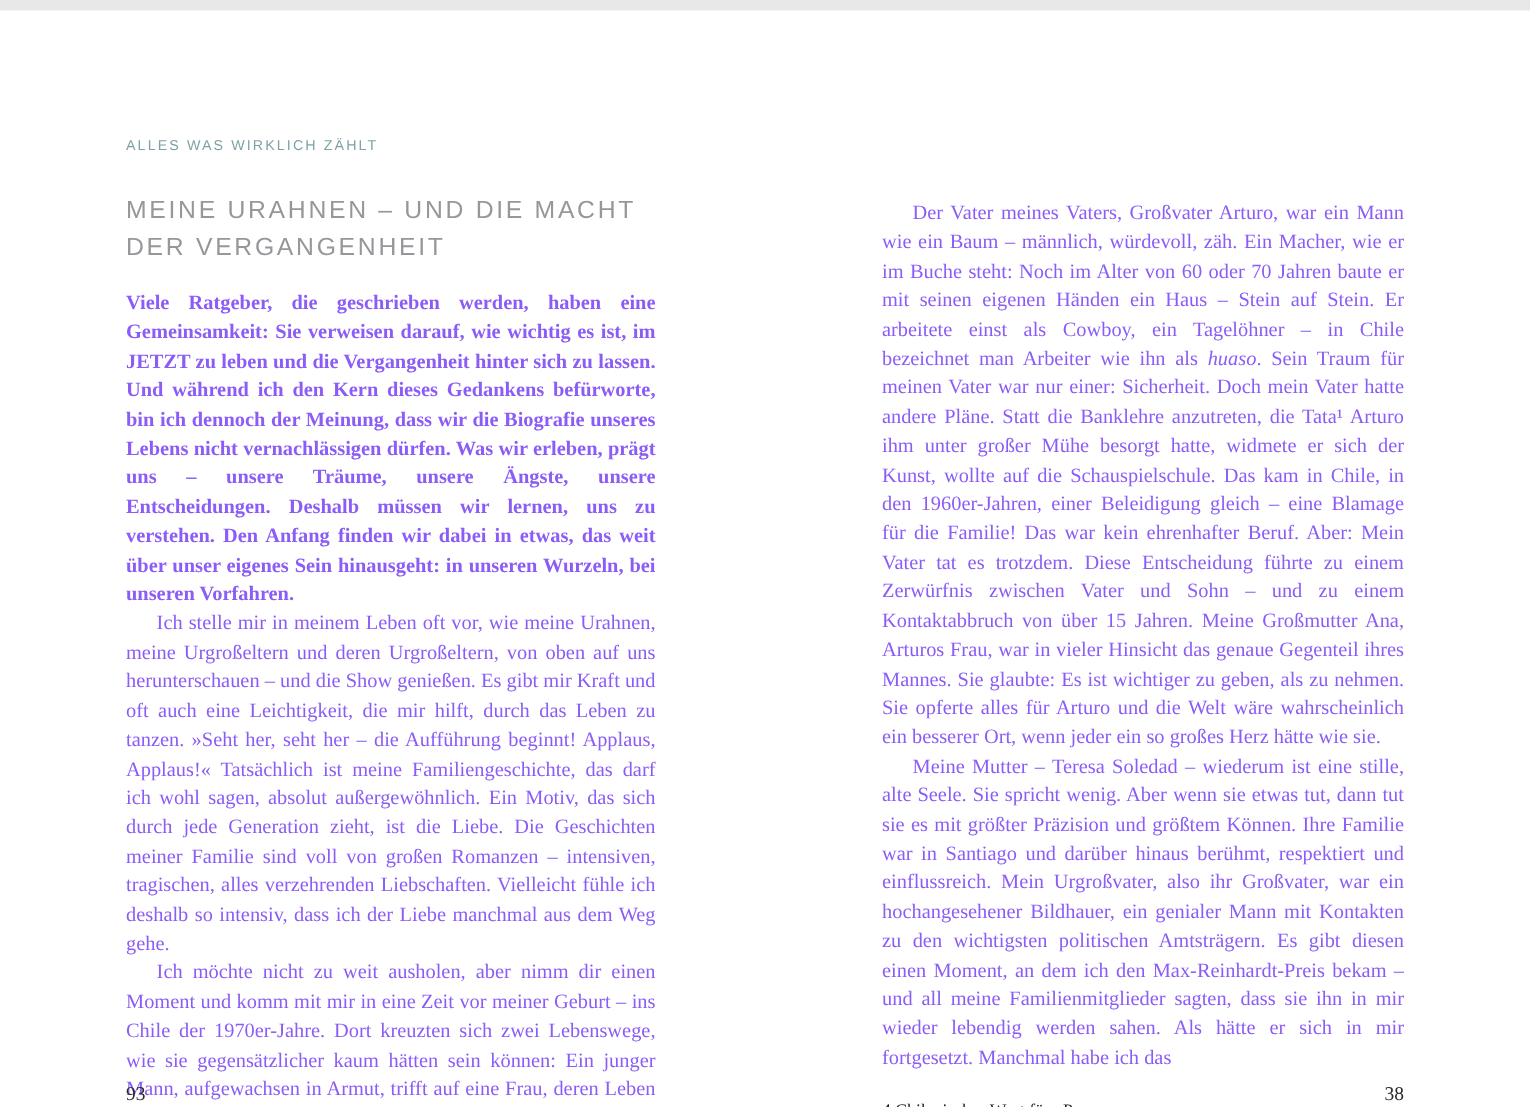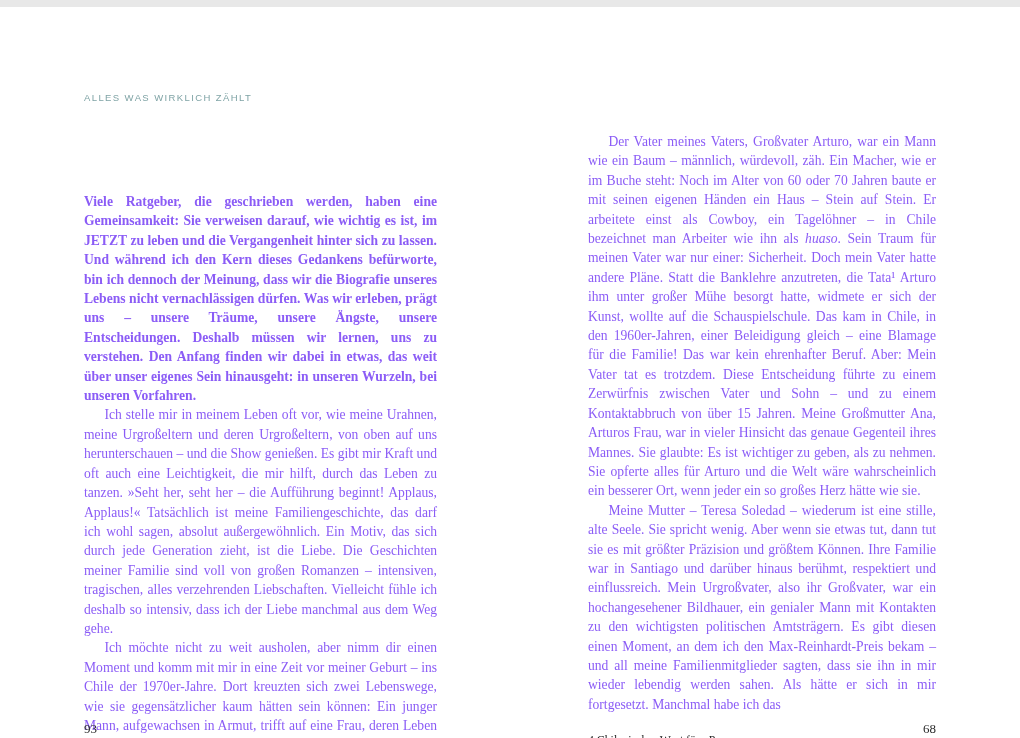--- a/index.html
+++ b/index.html
@@ -80,20 +80,21 @@
 </head>
 <body>
 
 <div class="spread">
 
   <div class="top-strip"></div>
 
   <div class="page page-left">
     <div class="running-head rh-left">ALLES WAS WIRKLICH ZÄHLT</div>
 
+    <h1 class="chapter-heading"><span>MEINE URAHNEN – UND DIE MACHT</span><br><span>DER VERGANGENHEIT</span></h1>
 
     <div class="body-text">
       <div class="paras">
           <p>Viele Ratgeber, die geschrieben werden, haben eine Gemeinsamkeit: Sie verweisen darauf, wie wichtig es ist, im JETZT zu leben und die Vergangenheit hinter sich zu lassen. Und während ich den Kern dieses Gedankens befürworte, bin ich dennoch der Meinung, dass wir die Biografie unseres Lebens nicht vernachlässigen dürfen. Was wir erleben, prägt uns – unsere Träume, unsere Ängste, unsere Entscheidungen. Deshalb müssen wir lernen, uns zu verstehen. Den Anfang finden wir dabei in etwas, das weit über unser eigenes Sein hinausgeht: in unseren Wurzeln, bei unseren Vorfahren.</p>
           <p>Ich stelle mir in meinem Leben oft vor, wie meine Urahnen, meine Urgroßeltern und deren Urgroßeltern, von oben auf uns herunterschauen – und die Show genießen. Es gibt mir Kraft und oft auch eine Leichtigkeit, die mir hilft, durch das Leben zu tanzen. »Seht her, seht her – die Aufführung beginnt! Applaus, Applaus!« Tatsächlich ist meine Familiengeschichte, das darf ich wohl sagen, absolut außergewöhnlich. Ein Motiv, das sich durch jede Generation zieht, ist die Liebe. Die Geschichten meiner Familie sind voll von großen Romanzen – intensiven, tragischen, alles verzehrenden Liebschaften. Vielleicht fühle ich deshalb so intensiv, dass ich der Liebe manchmal aus dem Weg gehe.</p>
           <p>Ich möchte nicht zu weit ausholen, aber nimm dir einen Moment und komm mit mir in eine Zeit vor meiner Geburt – ins Chile der 1970er-Jahre. Dort kreuzten sich zwei Lebenswege, wie sie gegensätzlicher kaum hätten sein können: Ein junger Mann, aufgewachsen in Armut, trifft auf eine Frau, deren Leben seit jeher von Reichtum, Ansehen und Sicherheit geprägt ist. Zwei Welten, zwei Biografien – und ein gemeinsamer Anfang, der alles veränderte.</p>
         </div>
     </div>
 
     <div class="page-number pn-left">93</div>
@@ -102,16 +103,16 @@
   <div class="page page-right">
 
     <div class="body-text">
       <div class="paras">
           <p>Der Vater meines Vaters, Großvater Arturo, war ein Mann wie ein Baum – männlich, würdevoll, zäh. Ein Macher, wie er im Buche steht: Noch im Alter von 60 oder 70 Jahren baute er mit seinen eigenen Händen ein Haus – Stein auf Stein. Er arbeitete einst als Cowboy, ein Tagelöhner – in Chile bezeichnet man Arbeiter wie ihn als <em>huaso</em>. Sein Traum für meinen Vater war nur einer: Sicherheit. Doch mein Vater hatte andere Pläne. Statt die Banklehre anzutreten, die Tata¹ Arturo ihm unter großer Mühe besorgt hatte, widmete er sich der Kunst, wollte auf die Schauspielschule. Das kam in Chile, in den 1960er-Jahren, einer Beleidigung gleich – eine Blamage für die Familie! Das war kein ehrenhafter Beruf. Aber: Mein Vater tat es trotzdem. Diese Entscheidung führte zu einem Zerwürfnis zwischen Vater und Sohn – und zu einem Kontaktabbruch von über 15 Jahren. Meine Großmutter Ana, Arturos Frau, war in vieler Hinsicht das genaue Gegenteil ihres Mannes. Sie glaubte: Es ist wichtiger zu geben, als zu nehmen. Sie opferte alles für Arturo und die Welt wäre wahrscheinlich ein besserer Ort, wenn jeder ein so großes Herz hätte wie sie.</p>
           <p>Meine Mutter – Teresa Soledad – wiederum ist eine stille, alte Seele. Sie spricht wenig. Aber wenn sie etwas tut, dann tut sie es mit größter Präzision und größtem Können. Ihre Familie war in Santiago und darüber hinaus berühmt, respektiert und einflussreich. Mein Urgroßvater, also ihr Großvater, war ein hochangesehener Bildhauer, ein genialer Mann mit Kontakten zu den wichtigsten politischen Amtsträgern. Es gibt diesen einen Moment, an dem ich den Max-Reinhardt-Preis bekam – und all meine Familienmitglieder sagten, dass sie ihn in mir wieder lebendig werden sahen. Als hätte er sich in mir fortgesetzt. Manchmal habe ich das</p>
         </div>
       <div class="footnote">4 Chilenisches Wort für »Papa«.</div>
     </div>
 
-    <div class="page-number pn-right">68</div>
+    <div class="page-number pn-right">38</div>
   </div>
 
 </div>
 
 </body></html>

